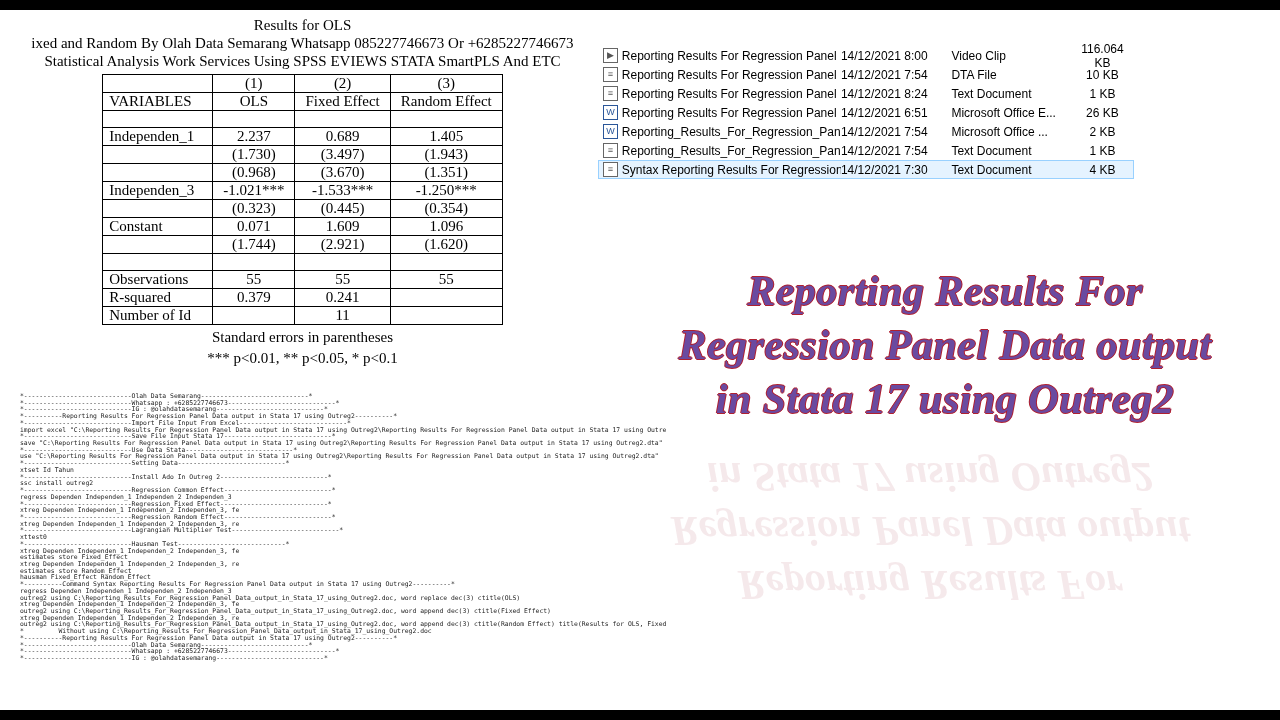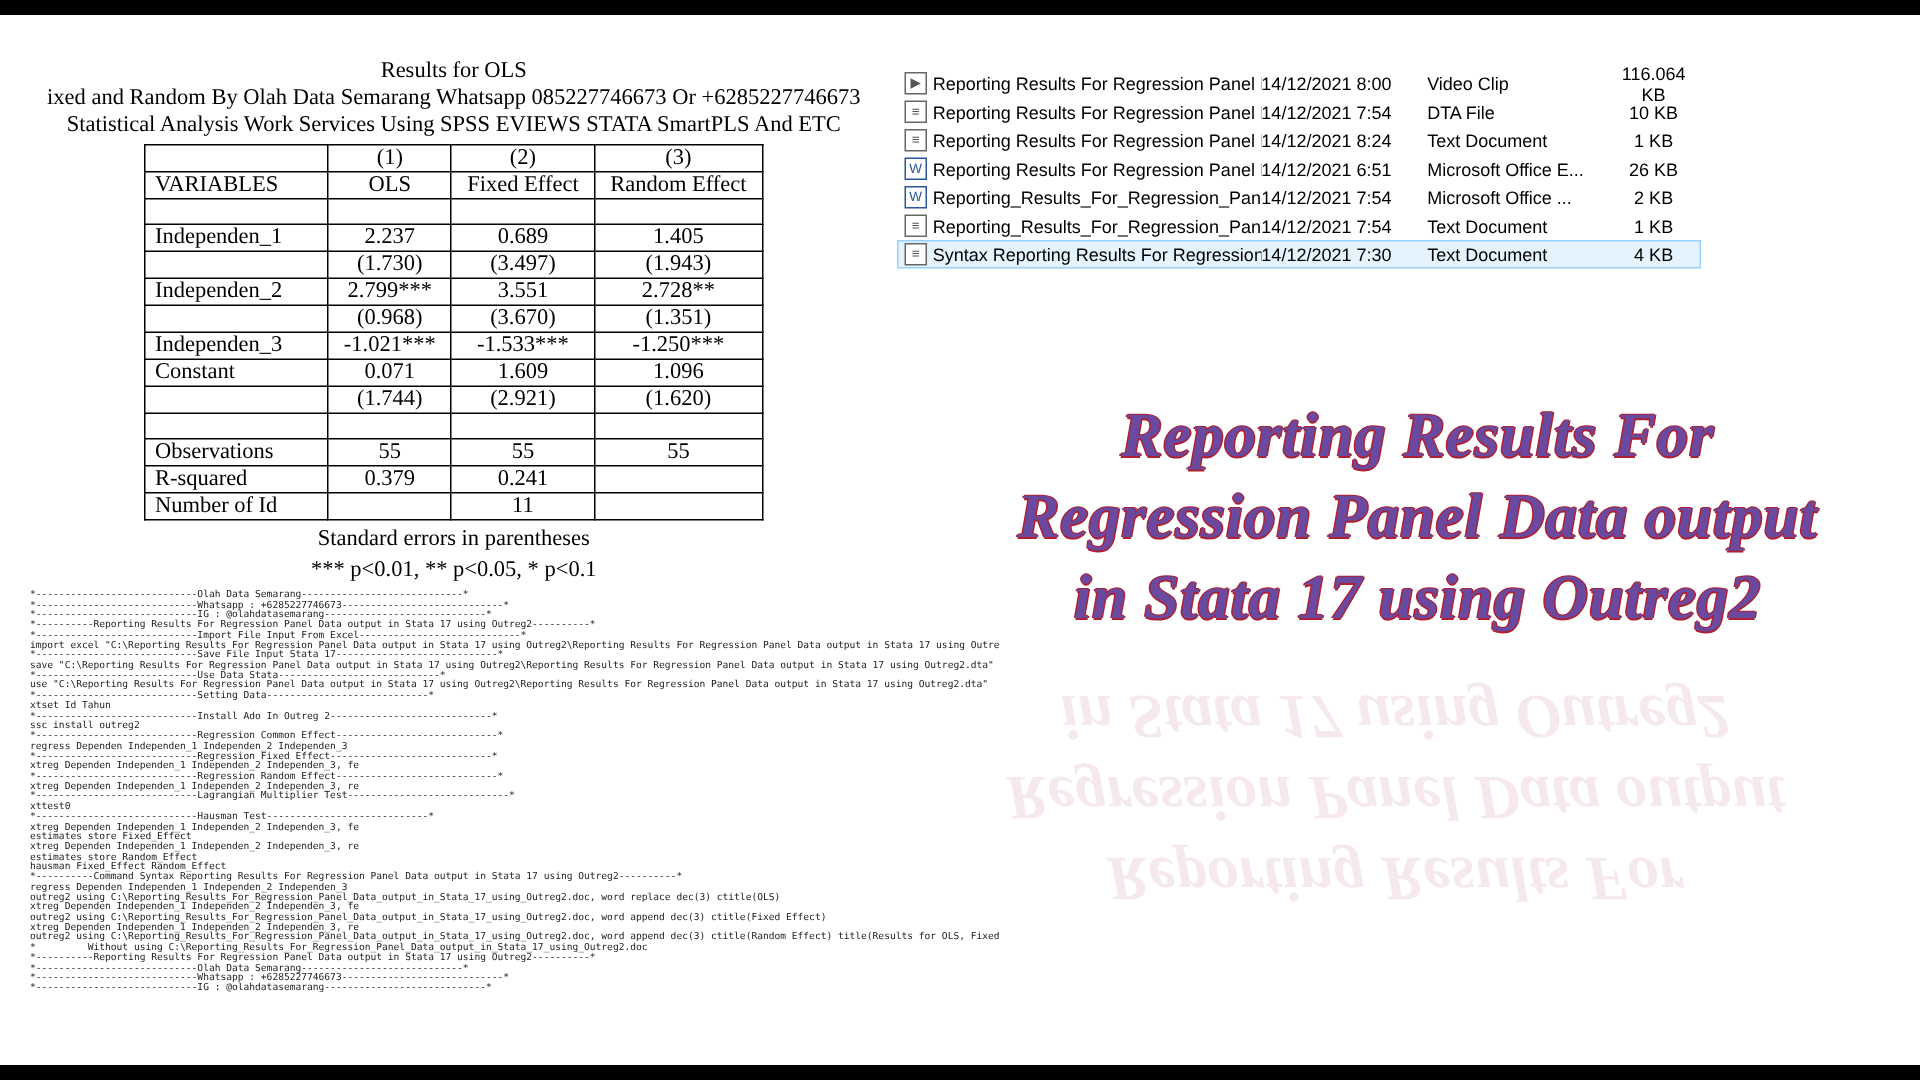--- a/index.html
+++ b/index.html
@@ -1,22 +1,22 @@
 <!DOCTYPE html>
 <html><head>
 <meta charset="utf-8">
 <style>
   * { margin:0; padding:0; box-sizing:border-box; }
   body { width:1280px; height:720px; background:#fff; font-family:"Times New Roman",serif; position:relative; overflow:hidden; border-top:10px solid #000; border-bottom:10px solid #000;}
-  .left { position:absolute; left:20px; top:28px; width:565px; }
+  .left { position:absolute; left:20px; top:6px; width:565px; }
   .hdr { text-align:center; font-size:15px; line-height:1.2; }
   .hdr .t1 { font-size:15px; }
   table.reg { border-collapse:collapse; margin:4px auto 0; font-size:15px; }
   table.reg td, table.reg th { border:1px solid #000; padding:0 10px; text-align:center; height:17px; font-weight:normal;}
-  table.reg .lab { text-align:left; padding-left:6px; padding-right:30px;}
+  table.reg .lab { text-align:left; padding-left:6px; padding-right:18px;}
   .notes { text-align:center; font-size:15px; margin-top:4px; }
   .code { position:absolute; left:20px; top:383px; width:560px; font-family:Consolas,monospace; font-size:6.4px; line-height:1.05; white-space:pre; color:#222;}
   .files { position:absolute; left:598px; top:36px; width:536px; font-family:"Segoe UI",sans-serif; font-size:12px; }
   .frow { display:flex; align-items:center; height:19px; padding-left:4px; border:1px solid transparent;}
   .frow.sel { background:#e5f3ff; border:1px solid #99d1ff; }
   .fic { width:15px; height:15px; margin-right:4px; display:inline-block; border:1px solid #888; background:#fff; font-size:9px; line-height:13px; text-align:center; color:#555;}
   .fic.doc{border-color:#2a5699;color:#2a5699;}
   .fic.txt{border-color:#666;}
   .fic.vid{border-color:#666;}
   .fic.dta{border-color:#666;}
@@ -68,36 +68,36 @@
           <td>0.689</td>
           <td>1.405</td>
         </tr>
     <tr>
           <td class="lab"></td>
           <td>(1.730)</td>
           <td>(3.497)</td>
           <td>(1.943)</td>
         </tr>
     <tr>
-          <td class="lab">Independen_2</td>
-          <td>2.799***</td>
-          <td>3.551</td>
-          <td>2.728**</td>
-        </tr>
-    <tr>
           <td class="lab"></td>
           <td>(0.968)</td>
           <td>(3.670)</td>
           <td>(1.351)</td>
         </tr>
     <tr>
           <td class="lab">Independen_3</td>
           <td>-1.021***</td>
           <td>-1.533***</td>
           <td>-1.250***</td>
+        </tr>
+    <tr>
+          <td class="lab"></td>
+          <td>(0.323)</td>
+          <td>(0.445)</td>
+          <td>(0.354)</td>
         </tr>
     <tr>
           <td class="lab">Constant</td>
           <td>0.071</td>
           <td>1.609</td>
           <td>1.096</td>
         </tr>
     <tr>
           <td class="lab"></td>
           <td>(1.744)</td>

